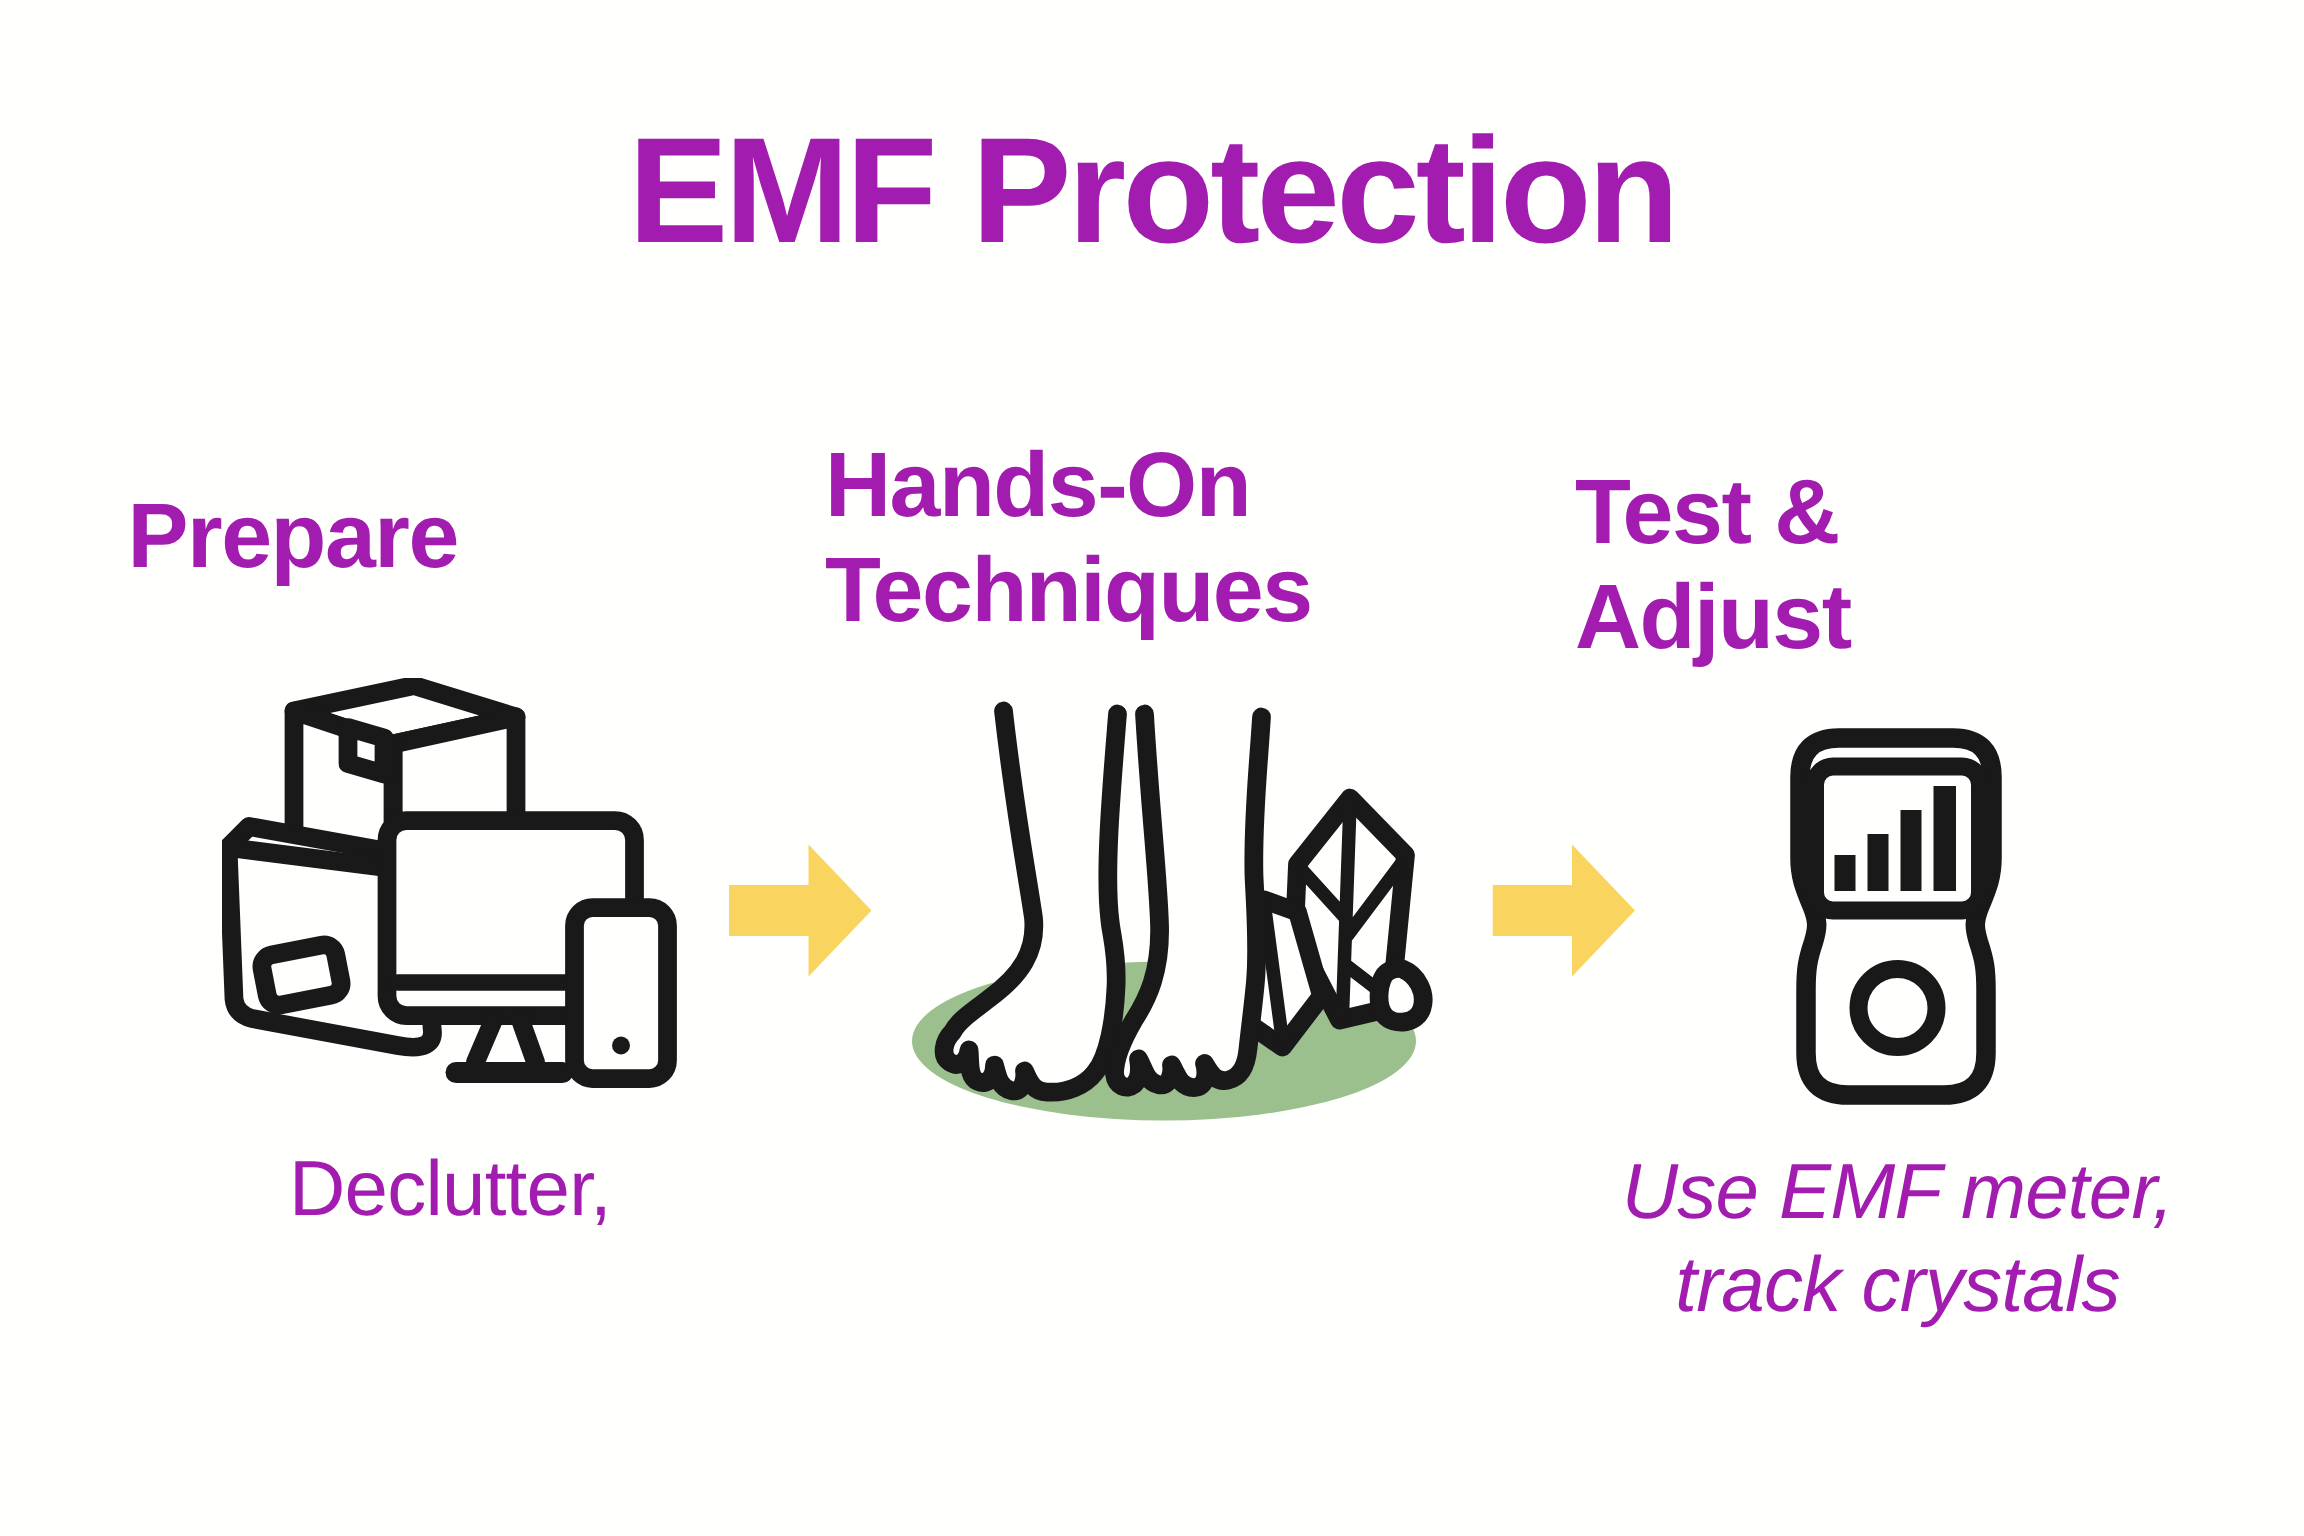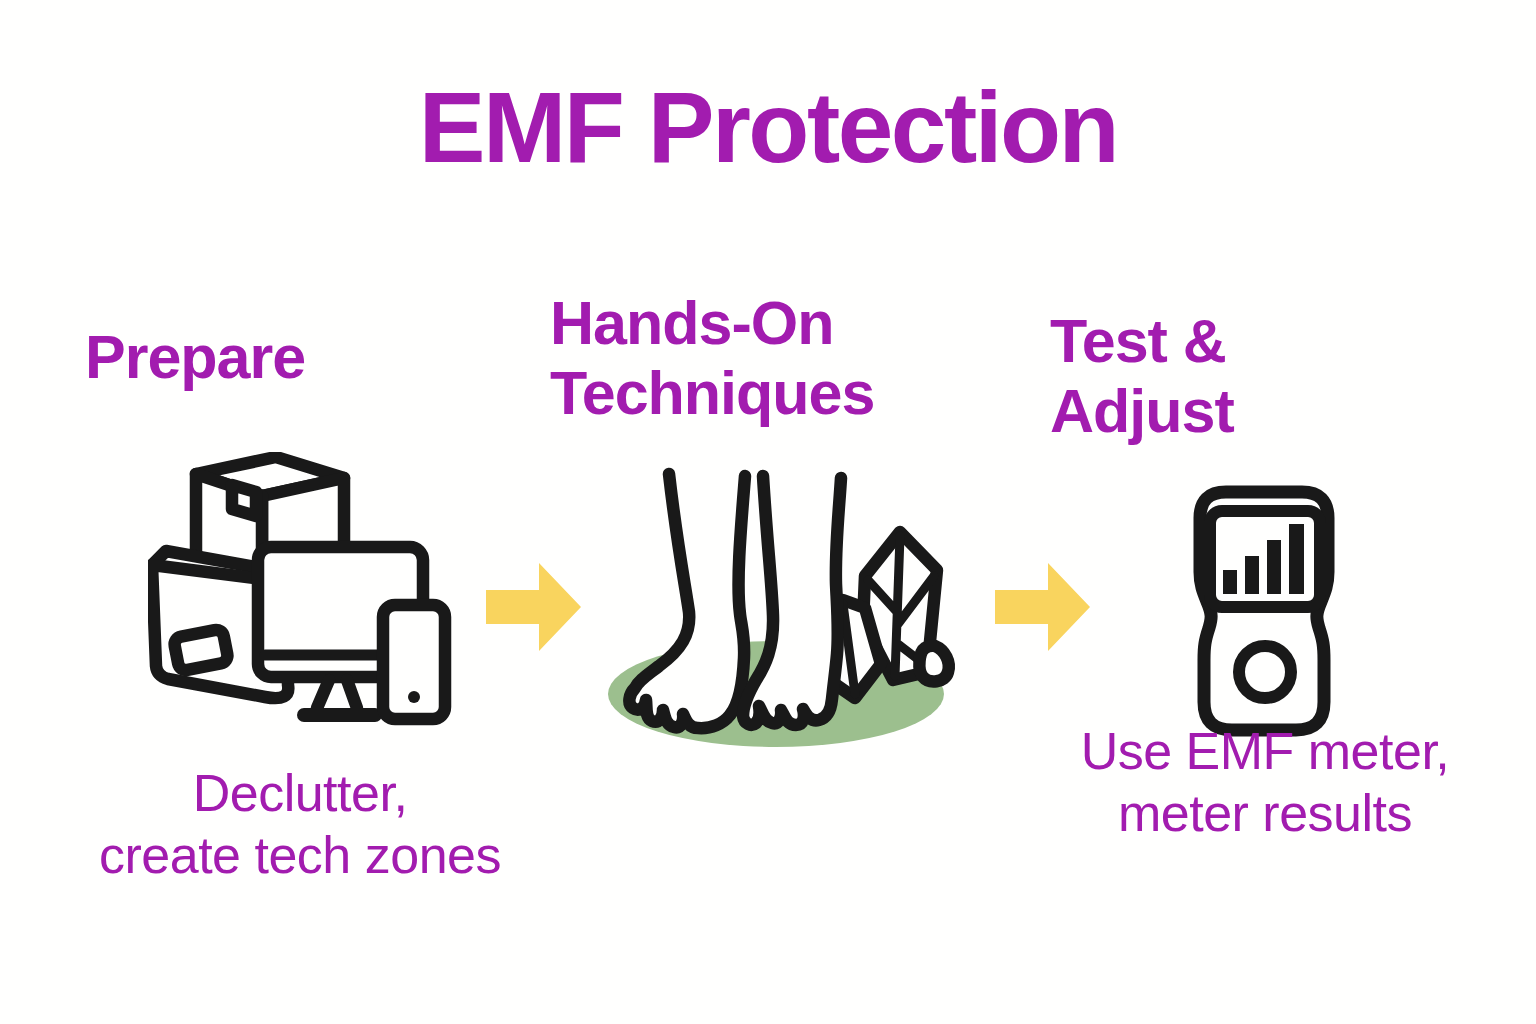--- a/index.html
+++ b/index.html
@@ -158,20 +158,19 @@
     </svg>
   </div>
   <div class="icon-wrap" style="left:995px;top:563px;">
     <svg width="95" height="89" viewBox="0 0 95 89">
       <polygon points="0,27 53,27 53,0 95,44 53,88 53,61 0,61" fill="#F9D45E"></polygon>
     </svg>
   </div>
 
   <div class="col-caption" style="left:65px;top:762px;">
     <div>Declutter,</div>
-    <div>create tech zones</div>
   </div>
-  <div class="col-caption" style="left:1030px;top:720px;">
+  <div class="col-caption" style="left:1030px;top:764px;font-style:italic;">
     <div>Use EMF meter,</div>
-    <div>meter results</div>
+    <div>track crystals</div>
   </div>
 
 </div>
 
 </body></html>

